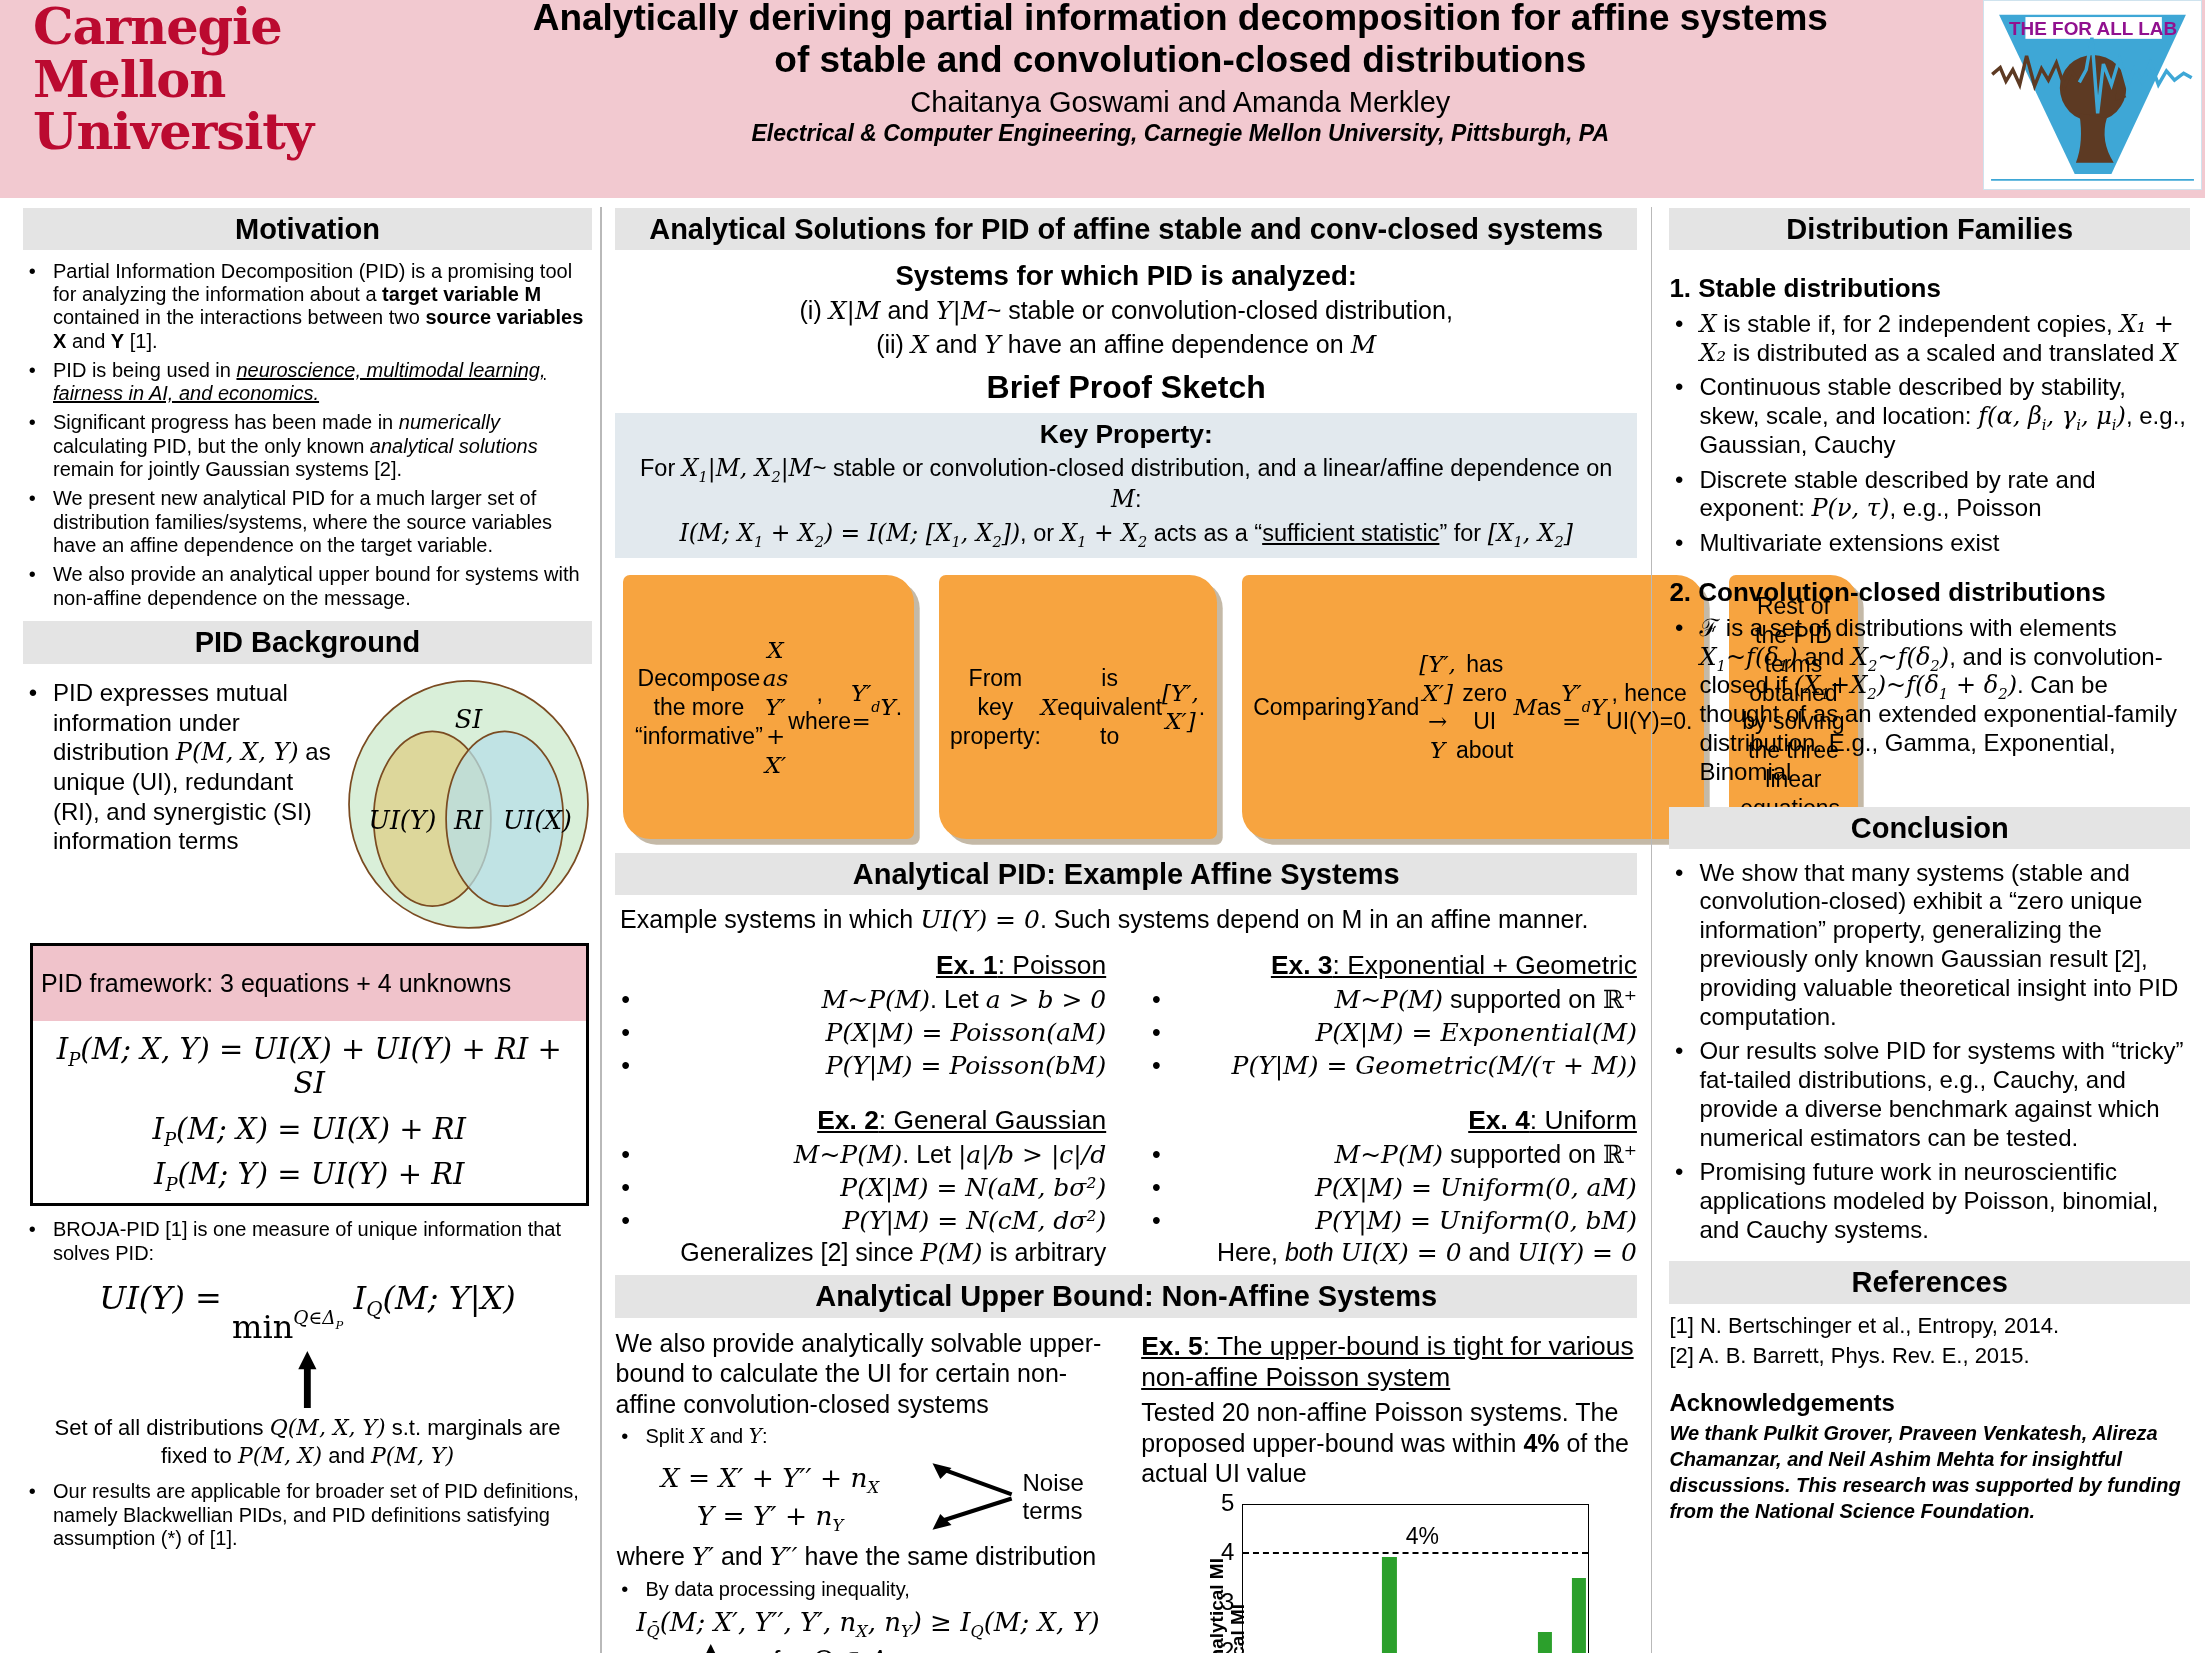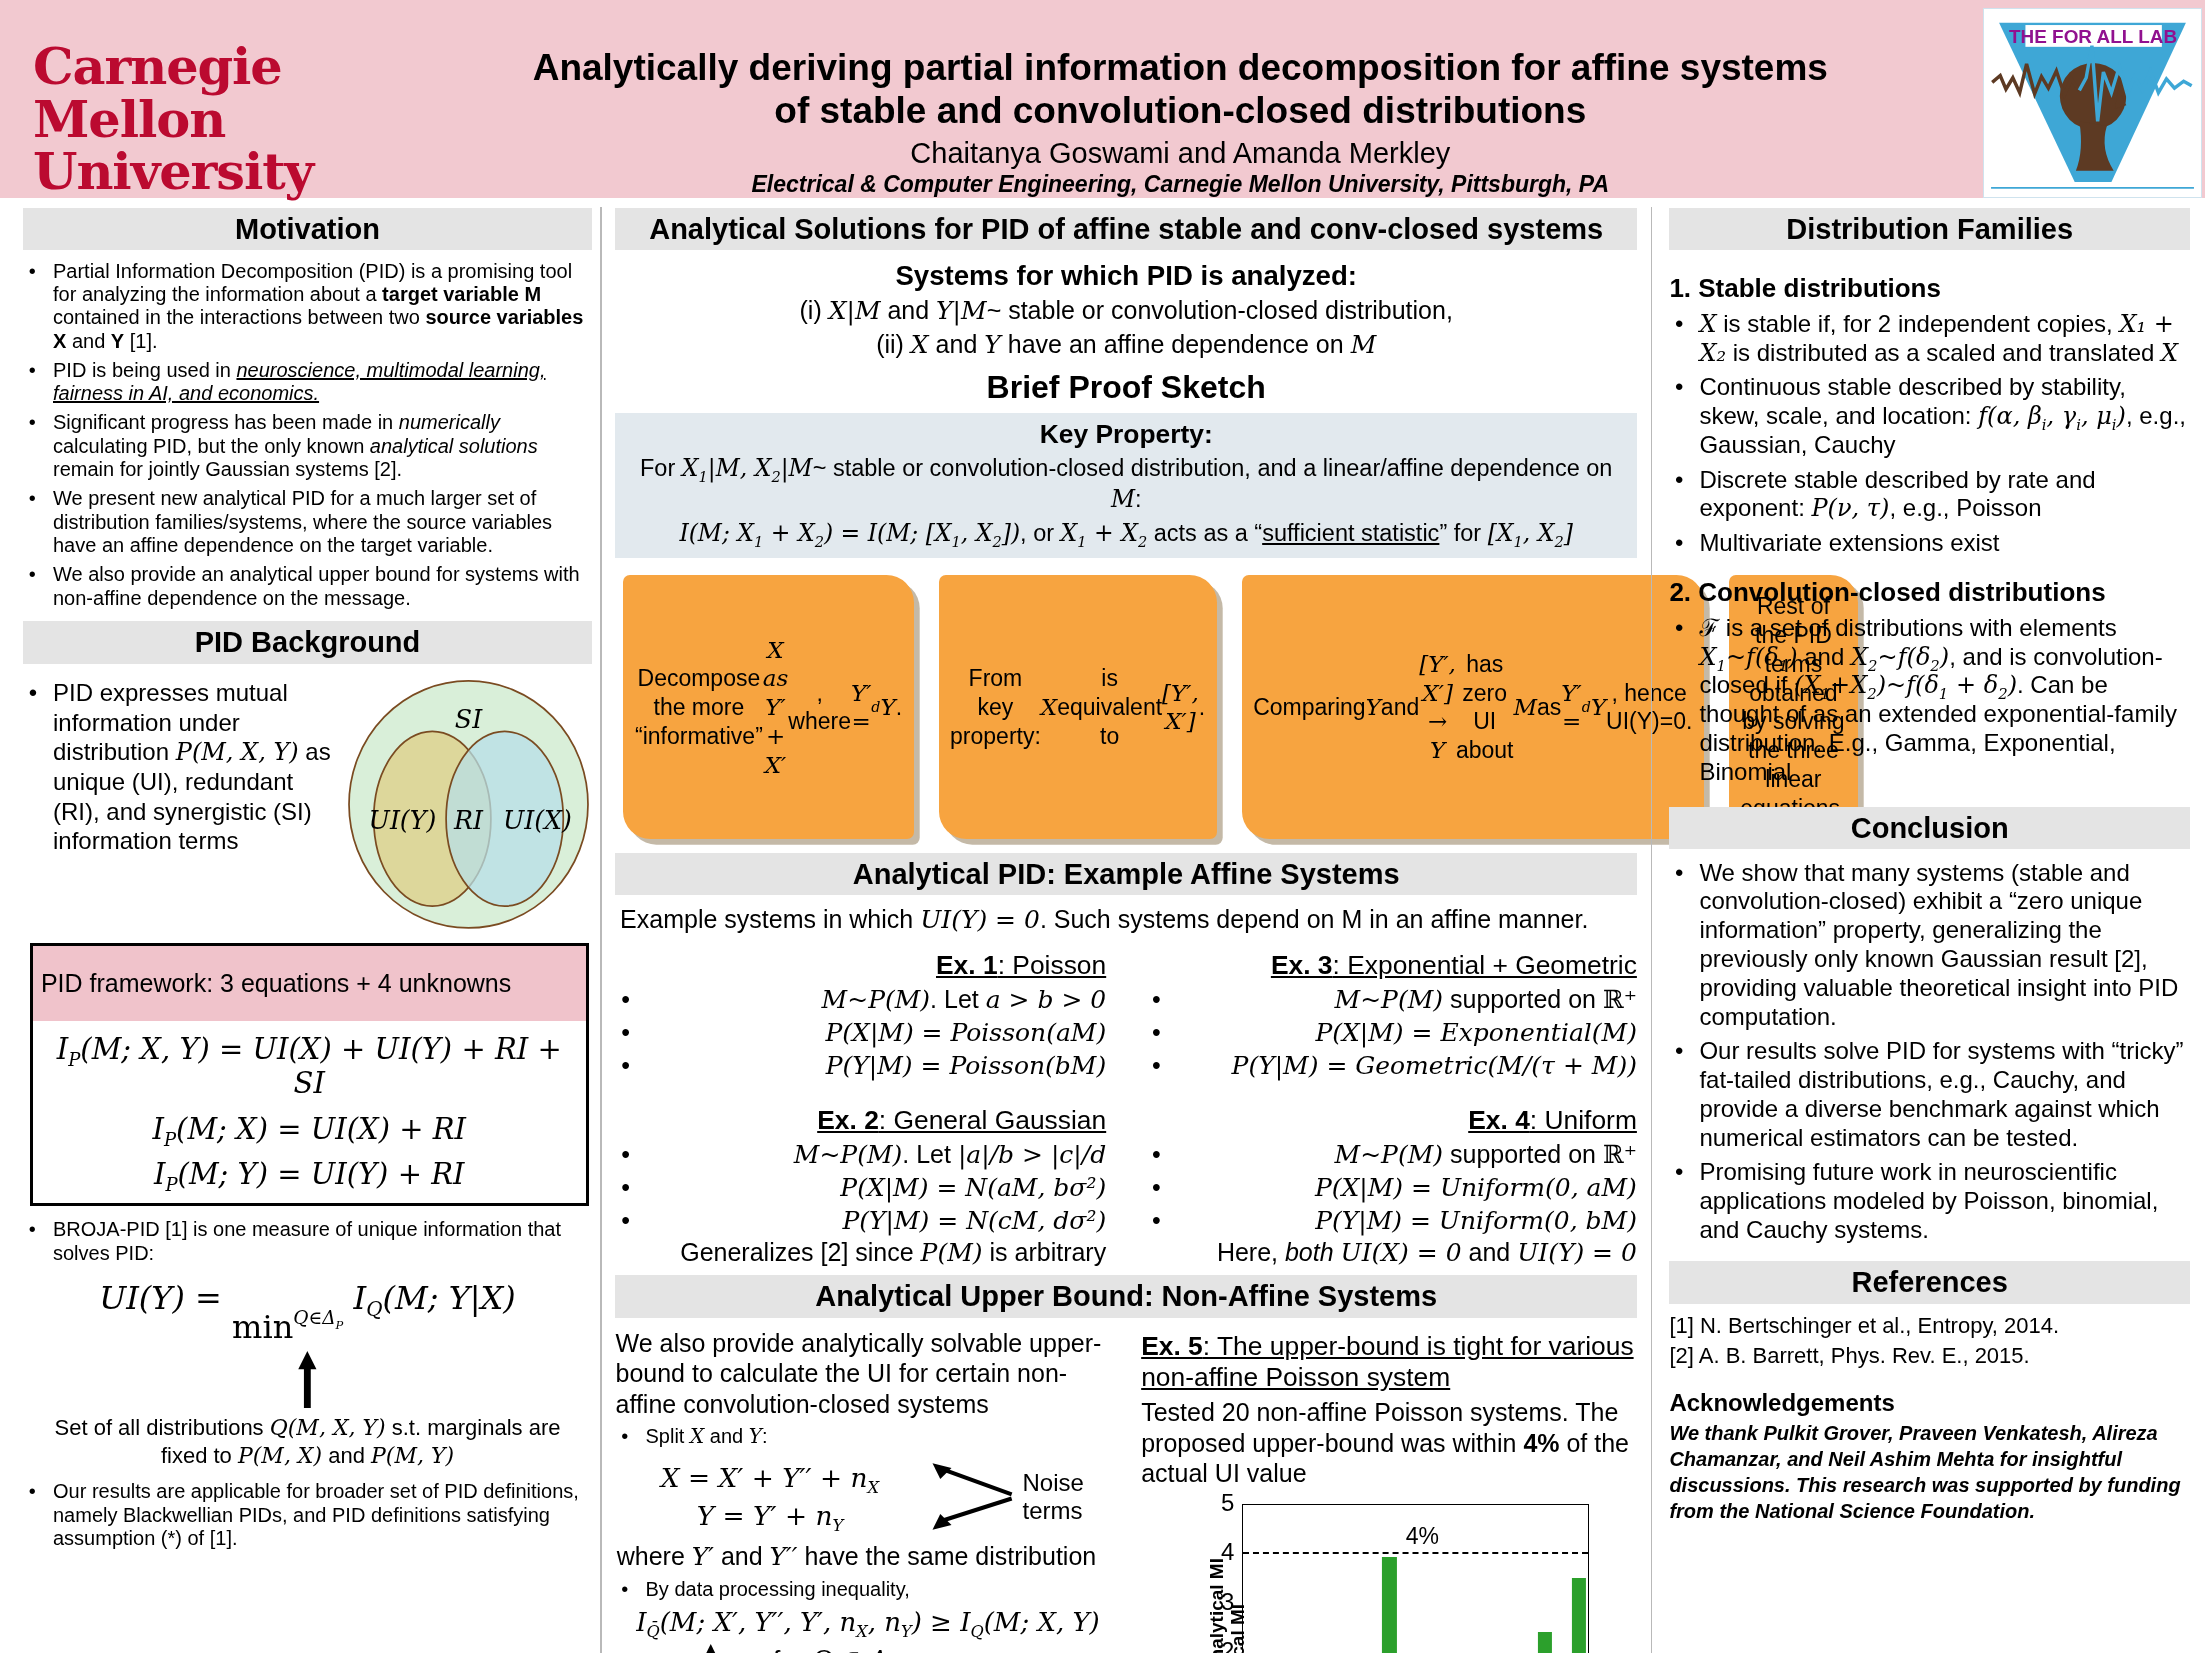--- a/index.html
+++ b/index.html
@@ -1,19 +1,19 @@
 <!DOCTYPE html>
 <html style="--cmu_red: #bb0a30; --header_pink: #f2c9d0; --bar_gray: #e4e4e4; --keybox_blue: #e2e9ee; --sticky_orange: #f7a440; --framework_pink: #f0c3cb; --divider_gray: #b9b9b9; --chart_green: #2ca02c; --venn_green: #d9efd9; --venn_khaki: #ddd79b; --venn_blue: #b7dfe7; --venn_stroke: #7a4b21; --lab_blue: #3ea7d6; --lab_brown: #5d3a23; --lab_purple: #91118f;font-size:9.2px"><head>
 <meta charset="utf-8">
 <style>
   html,body{margin:0;padding:0;background:#fff;}
   .poster{width:2205px;height:1654px;position:relative;background:#fff;
     font-family:"Liberation Sans",sans-serif;color:#000;overflow:hidden;}
   
-  .hdr{height:198px;background:var(--header_pink);display:flex;align-items:flex-end;}
+  .hdr{height:198px;background:var(--header_pink);display:flex;align-items:flex-start;}
   .cmu{margin-left:33px;width:345px;font-family:"DejaVu Serif",serif;font-weight:700;
     color:var(--cmu_red);font-size:51px;line-height:1.03;letter-spacing:-1.1px;}
   .titleblock{flex:1;text-align:center;margin-top:-3.4px;}
   .t1{font-size:37px;font-weight:700;line-height:1.15;}
   .authors{font-size:29px;margin-top:4.6px;}
   .affil{font-size:23px;font-style:italic;font-weight:700;margin-top:1.1px;}
   .lablogo{width:217px;height:188px;background:#fff;margin-right:3.4px;border:1.1px solid #cfe3ee;}
   
   .cols{display:flex;height:1456px;}
   .col{box-sizing:border-box;}

